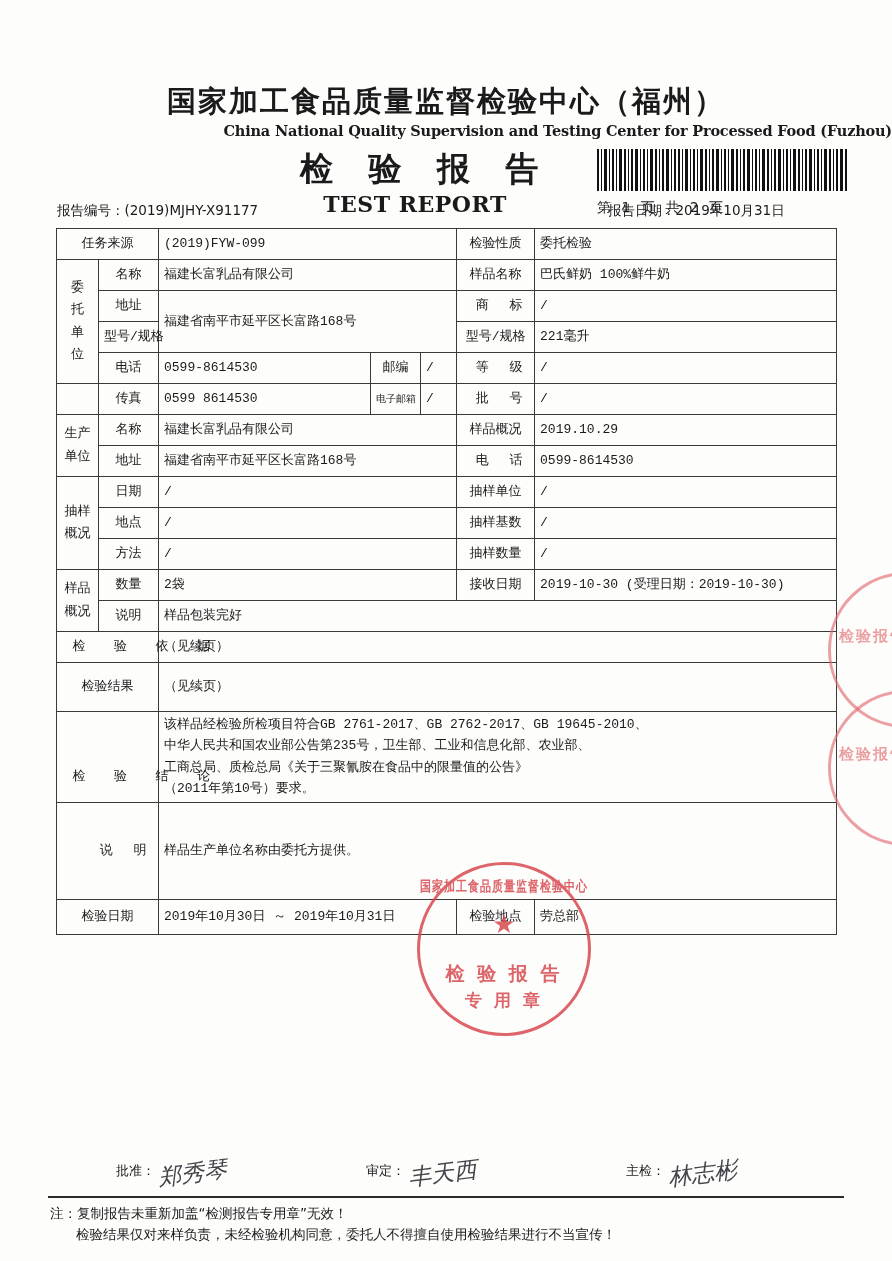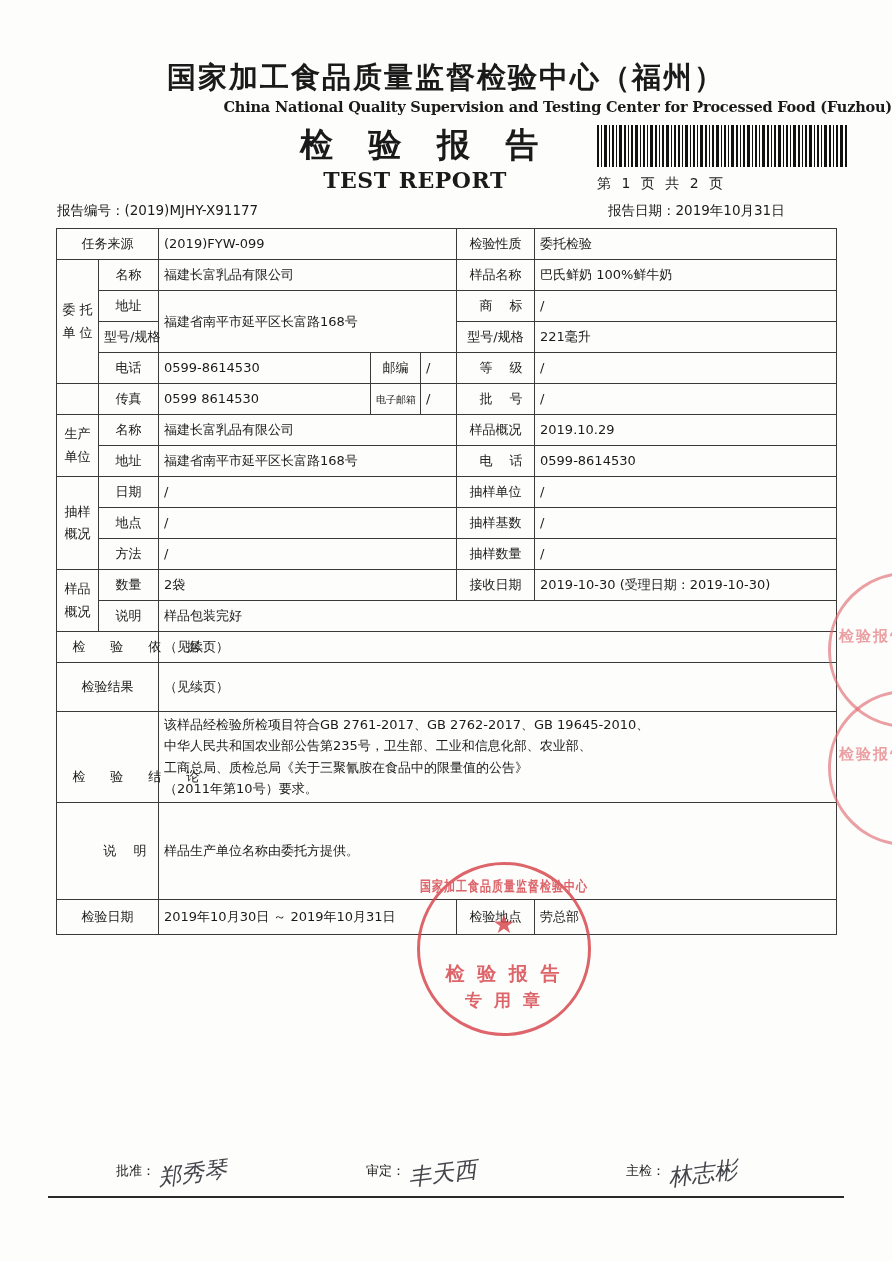--- a/index.html
+++ b/index.html
@@ -25,20 +25,21 @@
   .hdr {
     padding-top: 62px;
     text-align: center;
   }
   .org-cn {
     font-size: 29px;
     letter-spacing: 2px;
     font-weight: bold;
     font-family: "DejaVu Serif", "Liberation Serif", serif;
     line-height: 1.1;
+    margin-top: 24px;
   }
   .org-en {
     font-size: 14.5px;
     font-weight: bold;
     font-family: "DejaVu Serif", "Liberation Serif", serif;
     margin-top: 4px;
     letter-spacing: -0.2px;
     text-align: right;
   }
   .title-row {
@@ -97,20 +98,21 @@
 
   
   table.rpt {
     position: absolute;
     top: 228px;
     left: 56px;
     width: 780px;
     border-collapse: collapse;
     table-layout: fixed;
     font-size: 13px;
+    font-family: Liberation Mono, monospace;
   }
   table.rpt td {
     border: 1px solid #3a3a3a;
     padding: 2px 5px;
     vertical-align: middle;
     line-height: 1.35;
     height: 26px;
   }
   td.lbl {
     text-align: center;
@@ -521,20 +523,24 @@
       <span class="scribble">丰天西</span>
     </div>
     <div class="sigcell sig-c">
       <span>主检：</span>
       <span class="scribble">林志彬</span>
     </div>
   </div>
 
   <div class="rule"></div>
 
+  <div class="footnotes">
+    <div>注：复制报告未重新加盖“检测报告专用章”无效！</div>
+    <div class="fn2">检验结果仅对来样负责，未经检验机构同意，委托人不得擅自使用检验结果进行不当宣传！</div>
+  </div>
 
   <div class="seal seal-main">
     <div class="seal-txt-arc">国家加工食品质量监督检验中心</div>
     <div class="seal-star">★</div>
     <div class="seal-l1">检 验 报 告</div>
     <div class="seal-l2">专 用 章</div>
   </div>
 
   <div class="seal-edge seal-edge-a">
     <div class="ew">检验报告专用</div>

